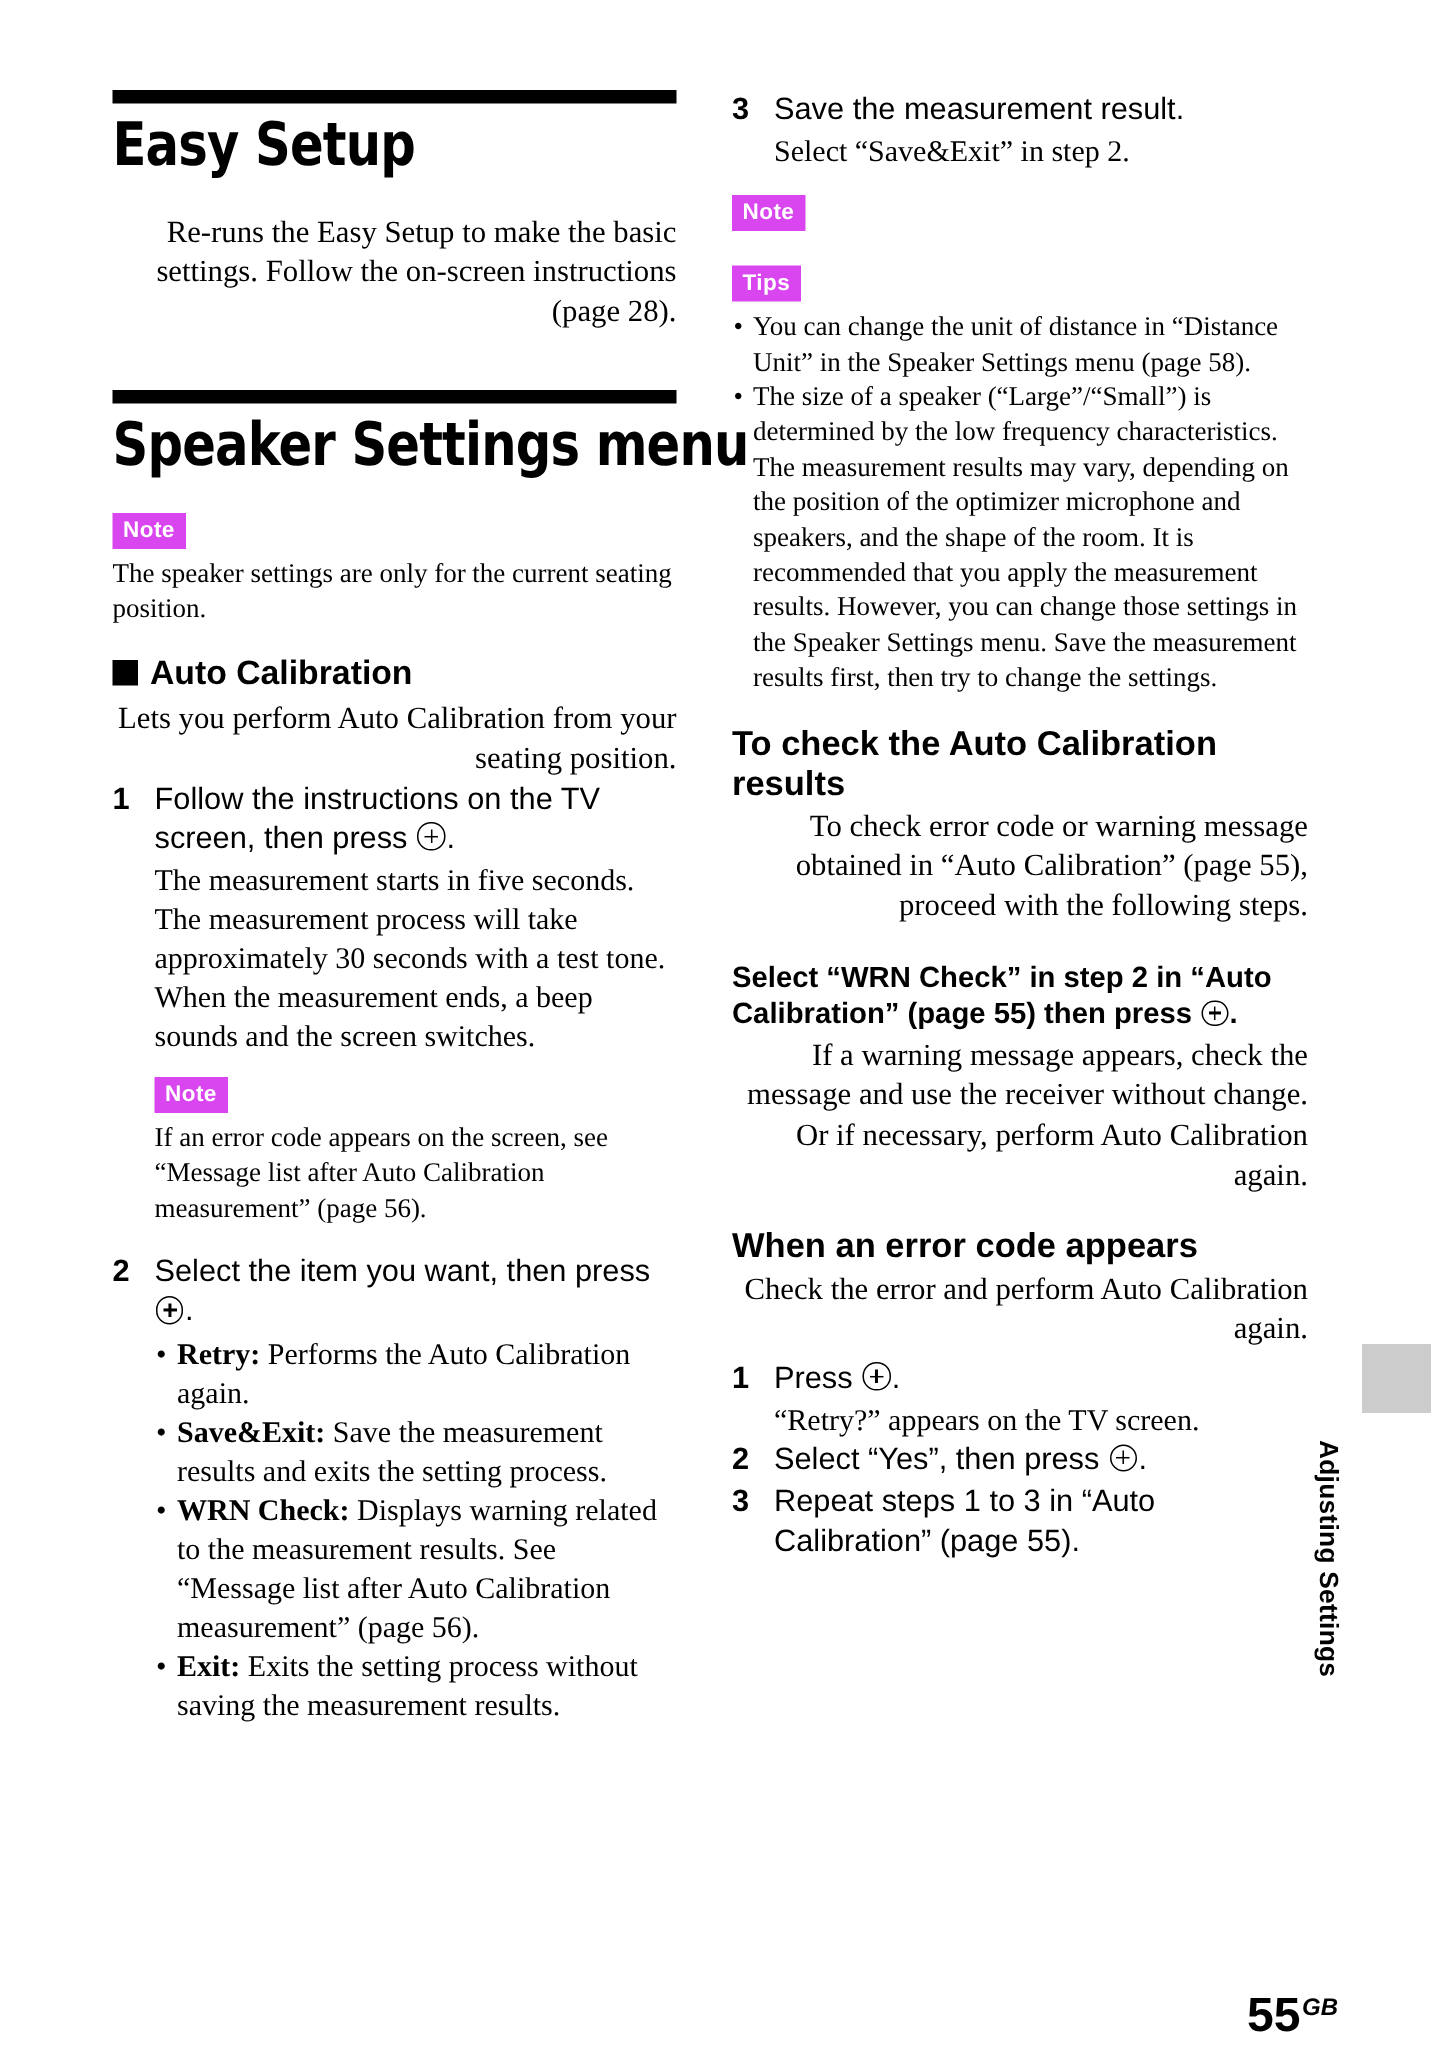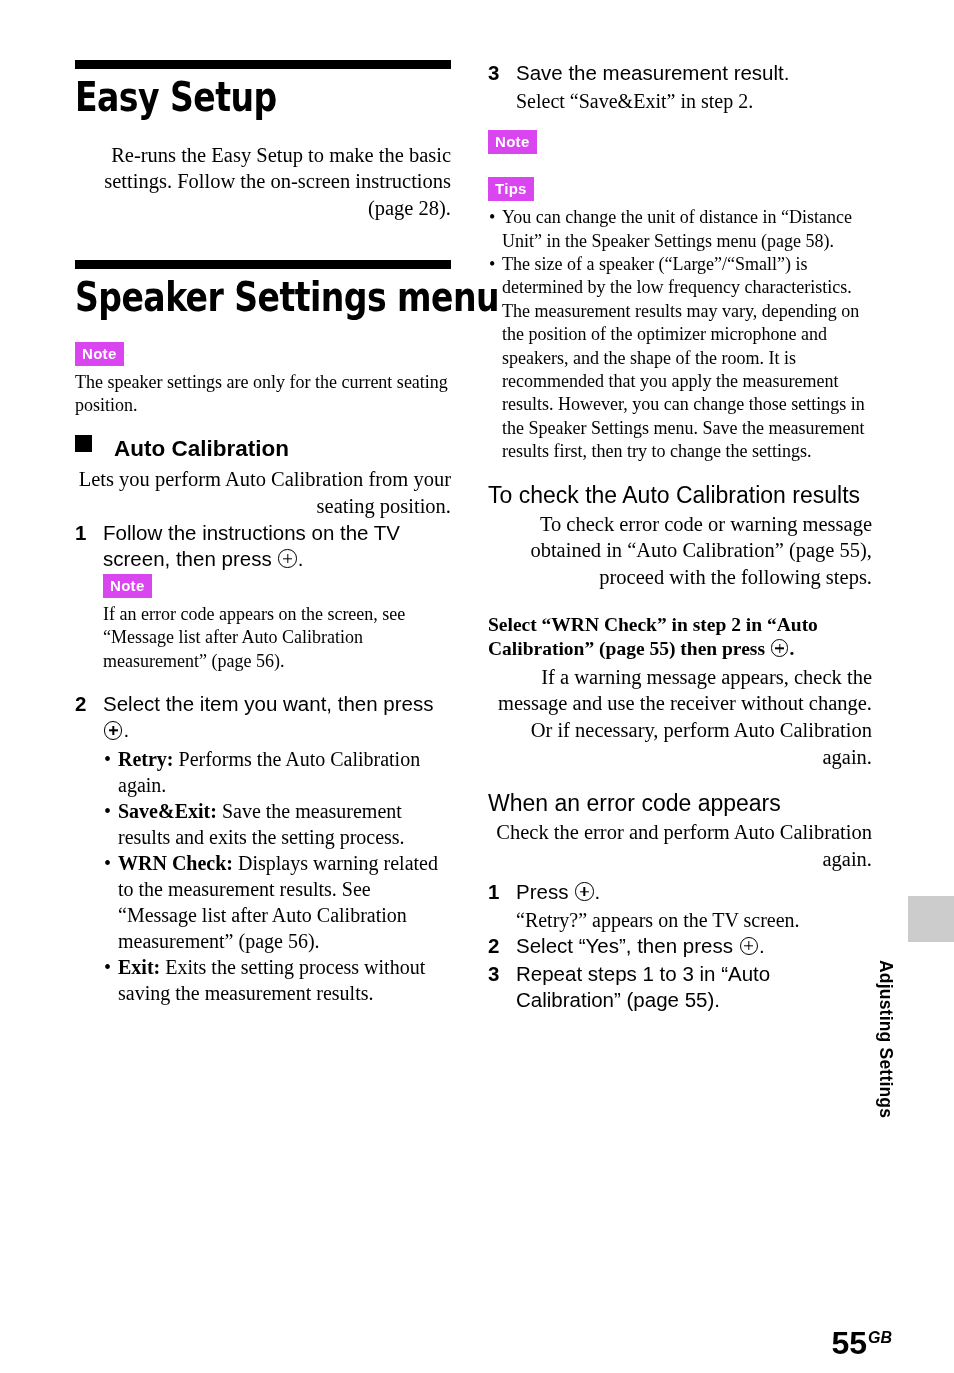--- a/index.html
+++ b/index.html
@@ -76,41 +76,41 @@
   }
 
   
   h2.sq {
     font-family: "Liberation Sans", "DejaVu Sans", sans-serif;
     font-weight: bold;
     font-size: 22.5px;
     line-height: 1.2;
     margin: 3px 0 4px 0;
     display: flex;
-    align-items: flex-start;
-    gap: 22px;
+    align-items: center;
+    gap: 8px;
   }
   .sqmark {
     display: inline-block;
     width: 17px;
     height: 17px;
     background: #000000;
     flex: none;
   }
 
   
   h3.sans {
     font-family: "Liberation Sans", "DejaVu Sans", sans-serif;
-    font-weight: normal;
+    font-weight: bold;
     font-size: 23px;
     line-height: 1.18;
     margin: 0 0 2px 0;
   }
   h4.sans-sm {
-    font-family: Liberation Serif, serif;
+    font-family: Liberation Sans, sans-serif;
     font-weight: bold;
     font-size: 19.5px;
     line-height: 1.26;
     margin: 0 0 2px 0;
   }
 
   
   .step {
     position: relative;
     padding-left: 28px;
@@ -262,20 +262,22 @@
       <span class="sqmark"></span>
       <span>Auto Calibration</span>
     </h2>
 
     <p class="body nogap">Lets you perform Auto Calibration from your seating position.</p>
 
     <div class="step">
       <span class="step-num">1</span>
       <p class="step-head"><span>Follow the instructions on the TV screen, then press </span><span class="cplus"></span><span>.</span></p>
     </div>
+    <p class="step-sub step-body-gap" style="white-space: pre-line;">The measurement starts in five seconds. The measurement process will take approximately 30 seconds with a test tone.
+When the measurement ends, a beep sounds and the screen switches.</p>
 
     <div class="note-block" style="padding-left:28px;">
       <span class="badge">Note</span>
       <p class="note-text">If an error code appears on the screen, see “Message list after Auto Calibration measurement” (page 56).</p>
     </div>
 
     <div class="step">
       <span class="step-num">2</span>
       <p class="step-head"><span>Select the item you want, then press </span><span class="cplus"></span><span>.</span></p>
     </div>

